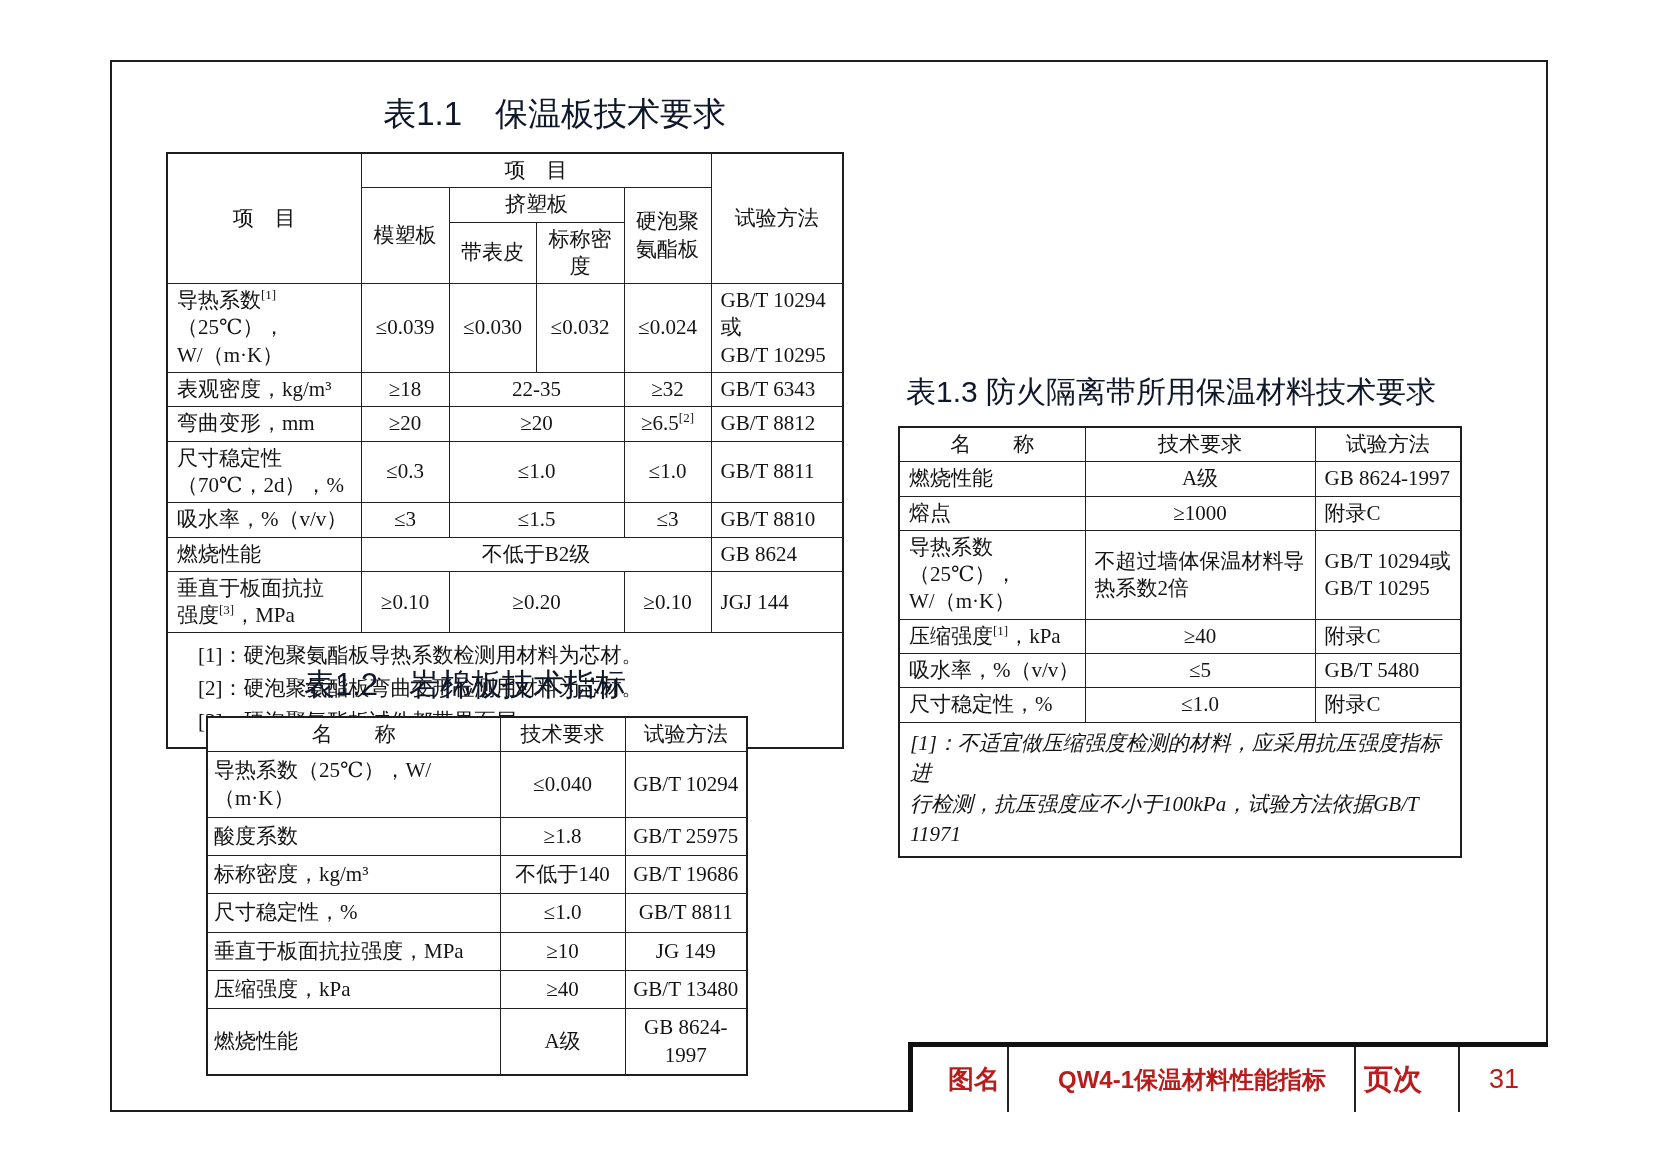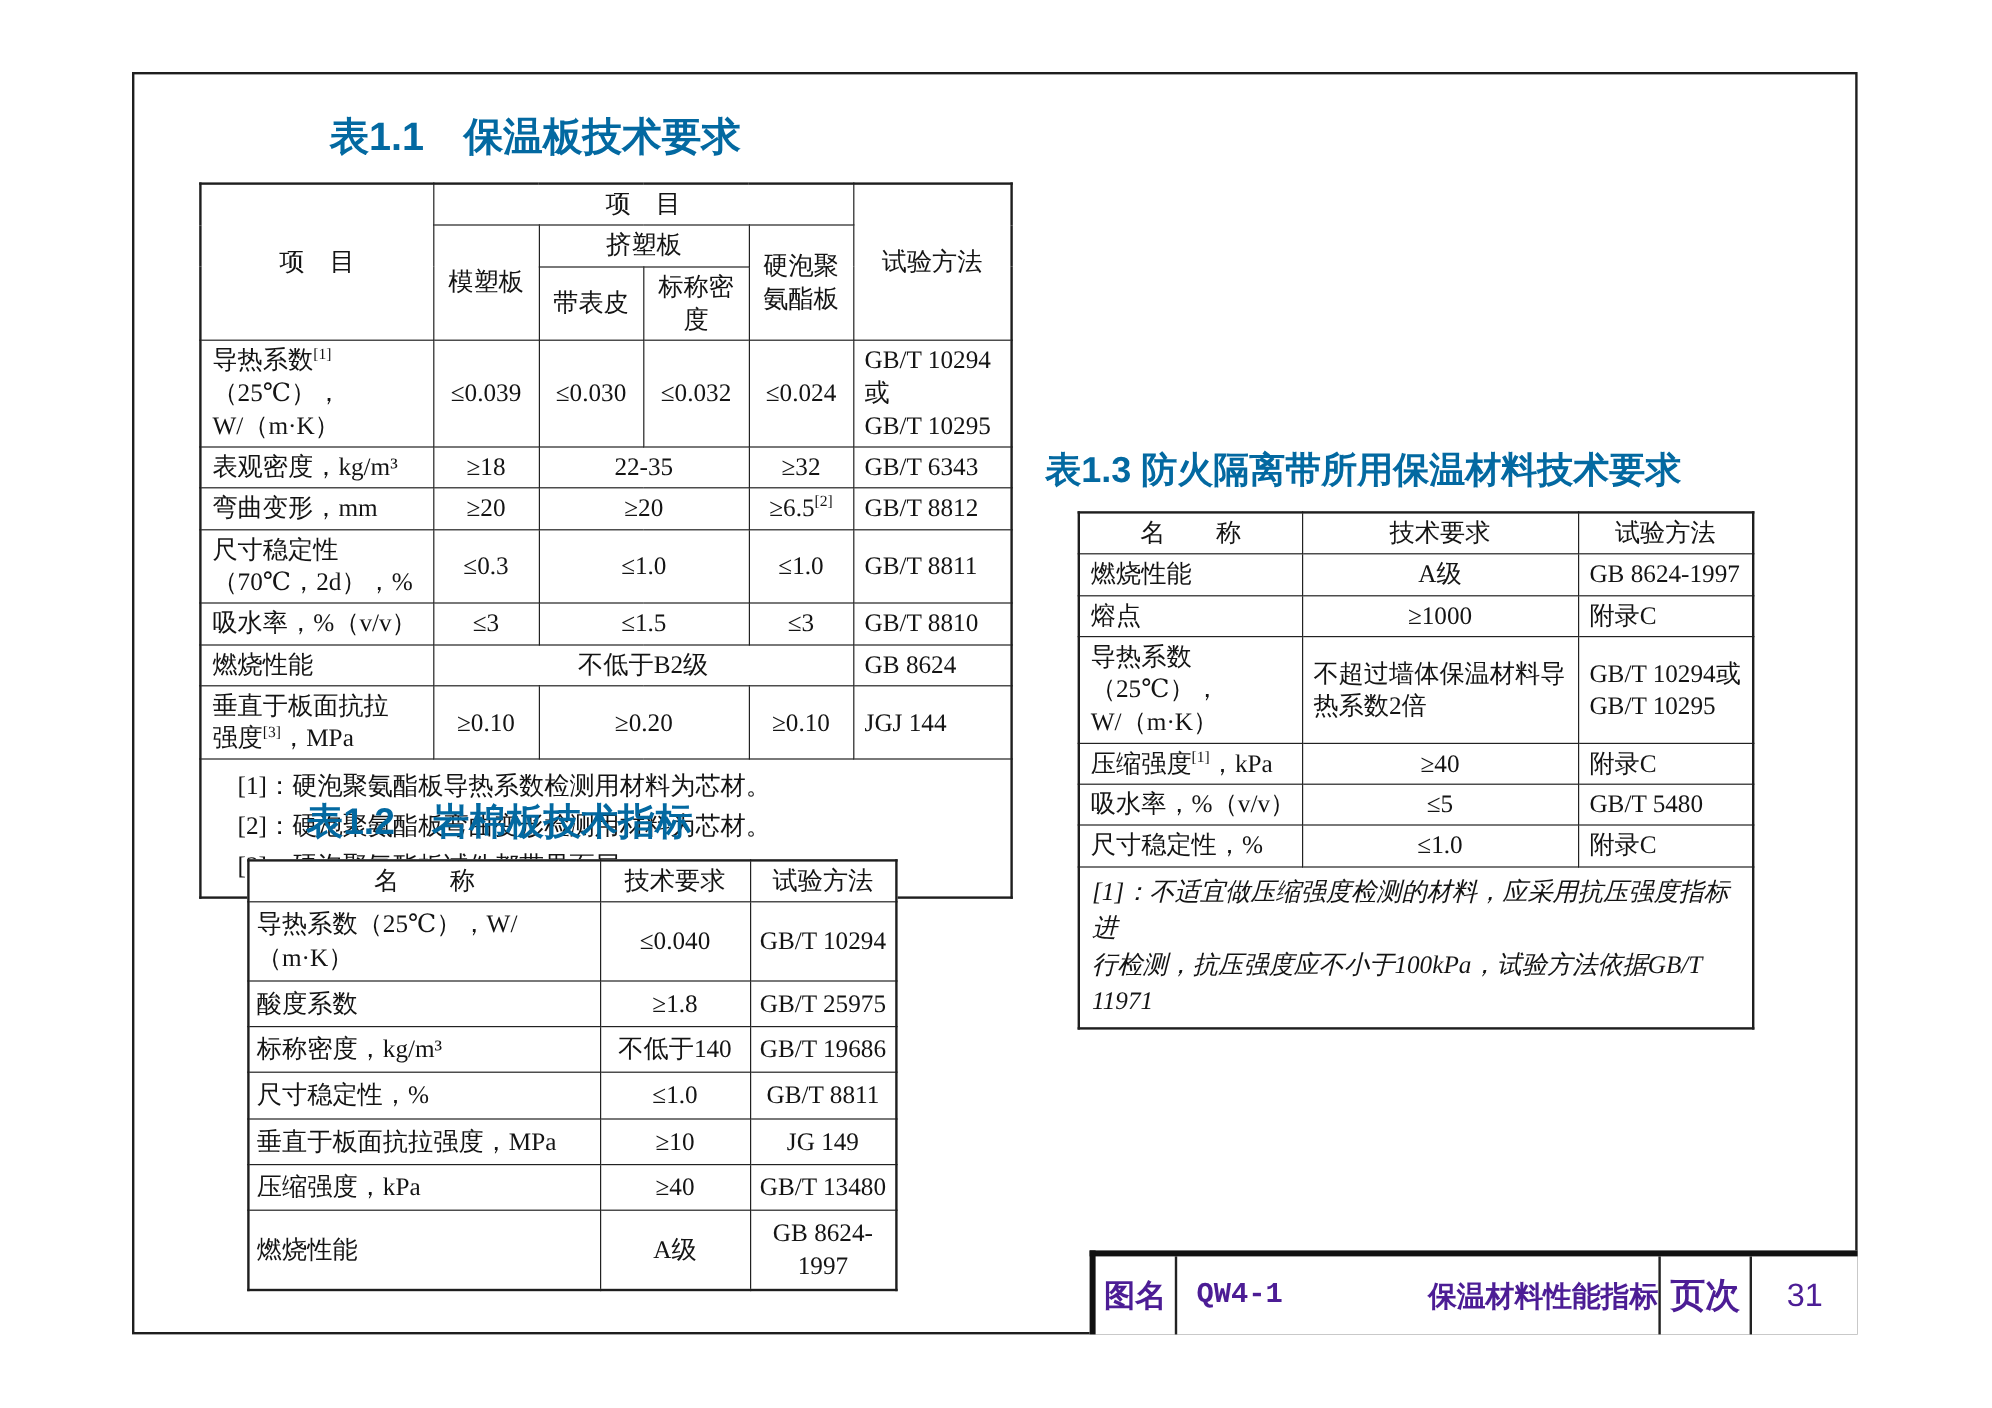--- a/index.html
+++ b/index.html
@@ -7,21 +7,21 @@
   body {
     position:relative; width:1660px; height:1173px; overflow:hidden;
     background:#ffffff; color:#161616;
     font-family:"Liberation Serif","DejaVu Serif",serif;
   }
   .frame {
     position:absolute; left:110px; top:60px; width:1438px; height:1052px;
     border:2px solid #1e1e1e;
   }
   .t-title {
-    position:absolute; text-align:center; font-weight:700; color:#0369a1;
+    position:absolute; text-align:right; font-weight:400; color:#0f172a;
     font-family:"Liberation Sans","DejaVu Sans",sans-serif; white-space:nowrap;
   }
   #t1-title { left:166px; top:92px;  width:560px; font-size:33px; }
   #t2-title { left:206px; top:664px; width:420px; font-size:31px; }
   #t3-title { left:836px; top:372px; width:600px; font-size:30px; }
 
   table { position:absolute; border-collapse:collapse; table-layout:fixed; background:#fff; }
   th,td {
     border:1.6px solid #222; font-weight:normal; font-size:21px; line-height:1.3;
     padding:3px 5px; text-align:center; vertical-align:middle; color:#141414;
@@ -36,23 +36,23 @@
   .notes { text-align:left; padding:6px 22px 10px 30px; line-height:1.55; }
   .note-row td { text-align:left; padding:5px 8px 7px 10px; line-height:1.45;font-style:italic; }
   sup { font-size:13px; line-height:1; }
 
   #titleblock {
     position:absolute; left:908px; top:1042px; width:640px; height:70px;
     display:flex; align-items:stretch; background:#fff;
     border-top:5px solid #111; border-left:5px solid #111;
     font-family:"Liberation Sans","DejaVu Sans",sans-serif;
   }
-  .tb-cell { display:flex; align-items:center; justify-content:center; font-weight:700; color:#4c1d95; }
+  .tb-cell { display:flex; align-items:center; justify-content:center; font-weight:700; color:#b91c1c;margin-left:28px; }
   #tb-label1 { width:68px; border-right:2px solid #222; font-size:26px; }
-  #tb-main   { flex:1; justify-content:space-between; padding-left:16px; font-size:24px;font-family:Liberation Mono, monospace; }
+  #tb-main   { flex:1; justify-content:flex-end; padding-left:16px; font-size:24px; }
   #tb-label2 { width:76px; border-left:2px solid #222; font-size:29px; }
   #tb-page   { width:90px; border-left:2px solid #222; font-size:27px; font-weight:400; }
 </style>
 </head>
 <body>
 
 <div class="frame"></div>
 
 <div class="t-title" id="t1-title">表1.1　保温板技术要求</div>
 

